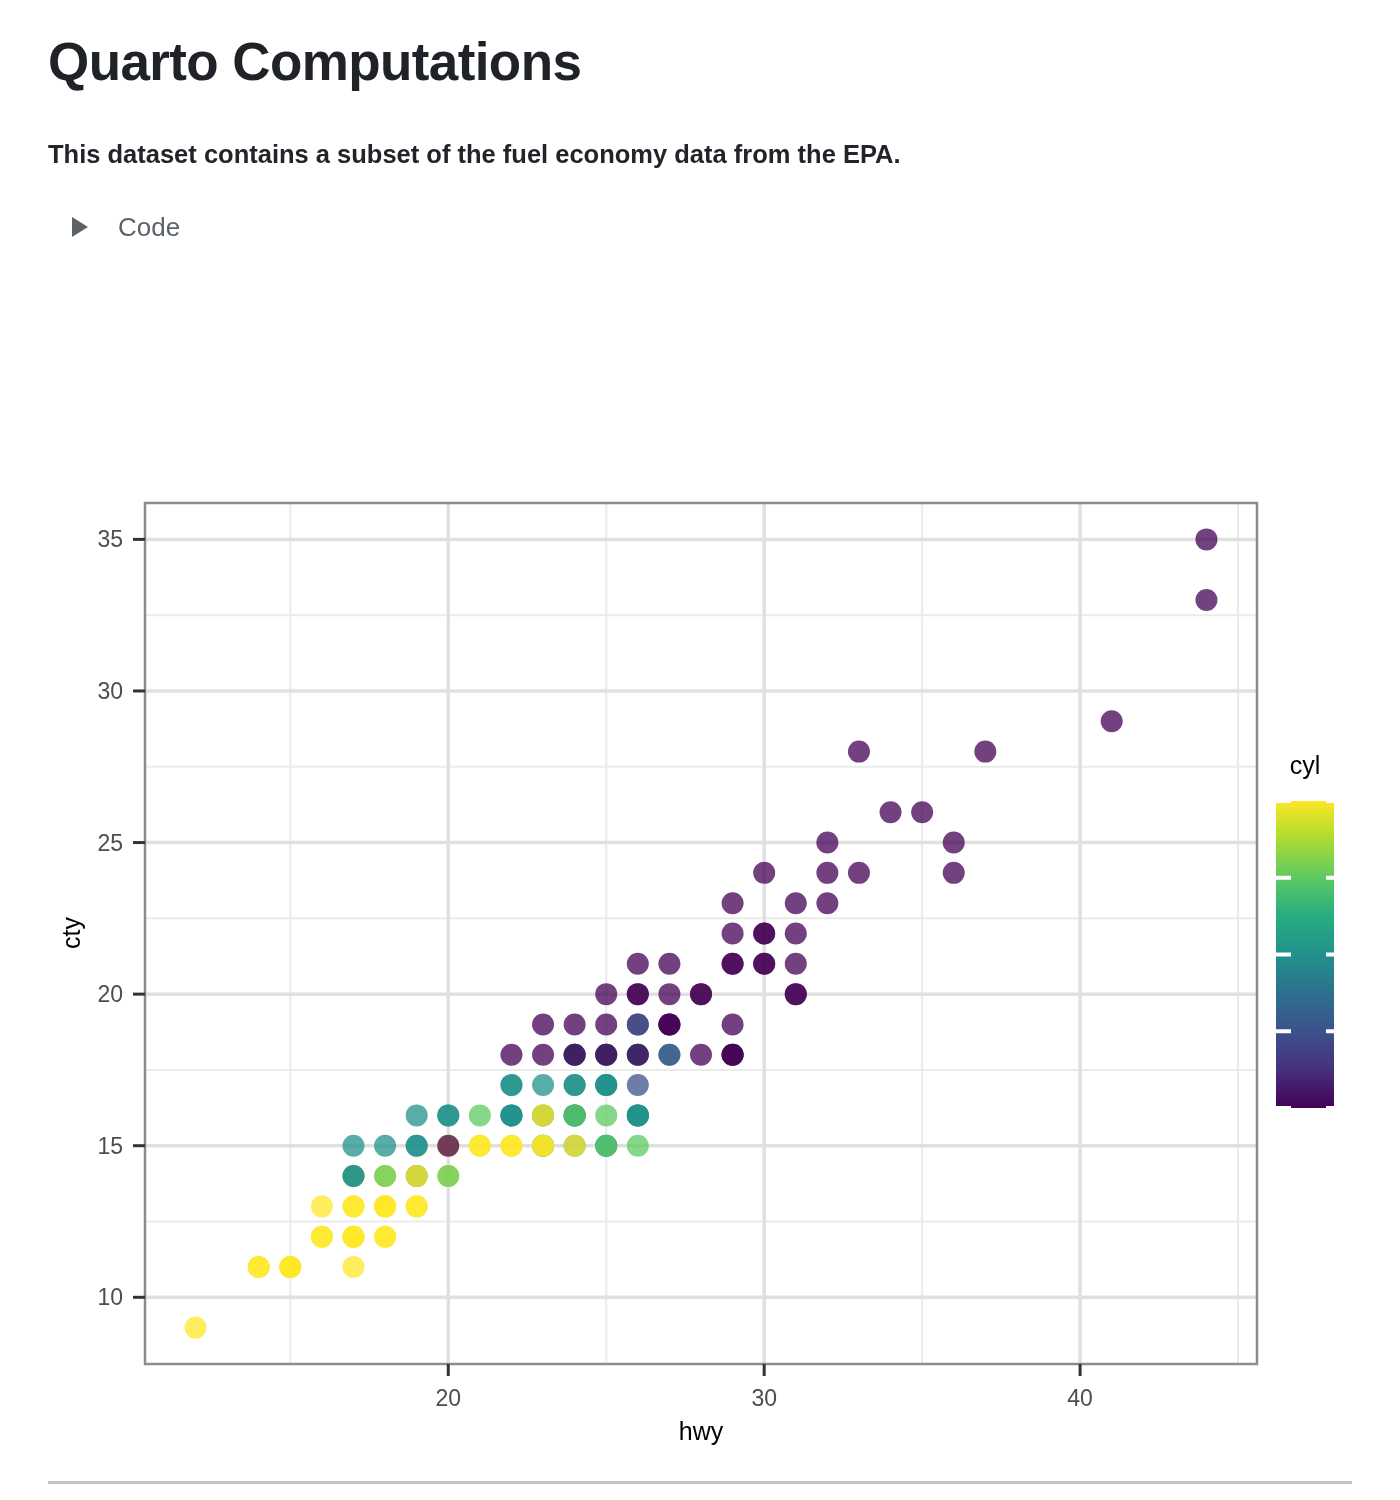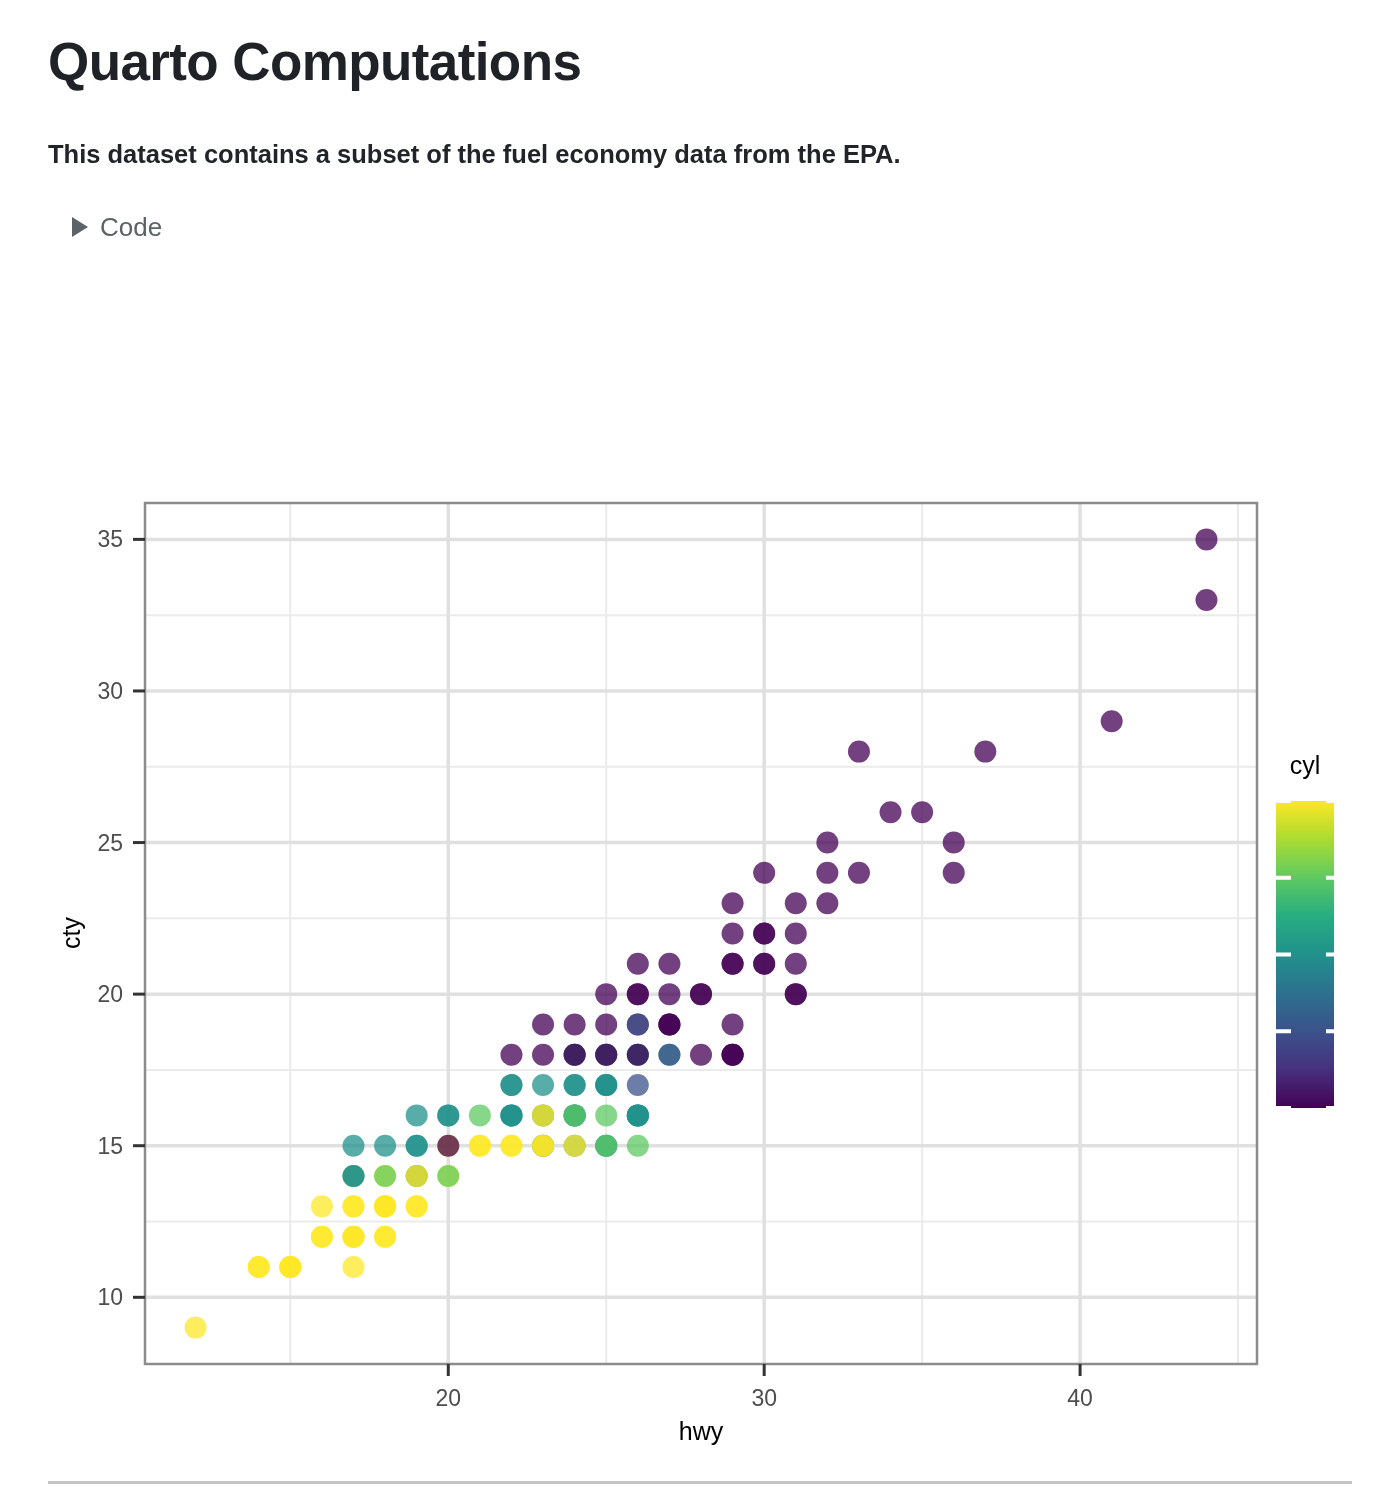--- a/index.html
+++ b/index.html
@@ -45,21 +45,21 @@
     color: #212529;
     font-weight: 700;
   }
   #para-1 { padding-top: 45px; }
   #para-2 { padding-top: 38px; }
 
   .code-details {
     margin-top: 40px;
     display: flex;
     align-items: center;
-    gap: 12px;
+    gap: 30px;
     cursor: pointer;
     user-select: none;
     width: max-content;
     padding-left: 24px;
   }
   .disclosure-triangle {
     width: 0; height: 0;
     border-left: 16px solid #5b6268;
     border-top: 10px solid transparent;
     border-bottom: 10px solid transparent;

